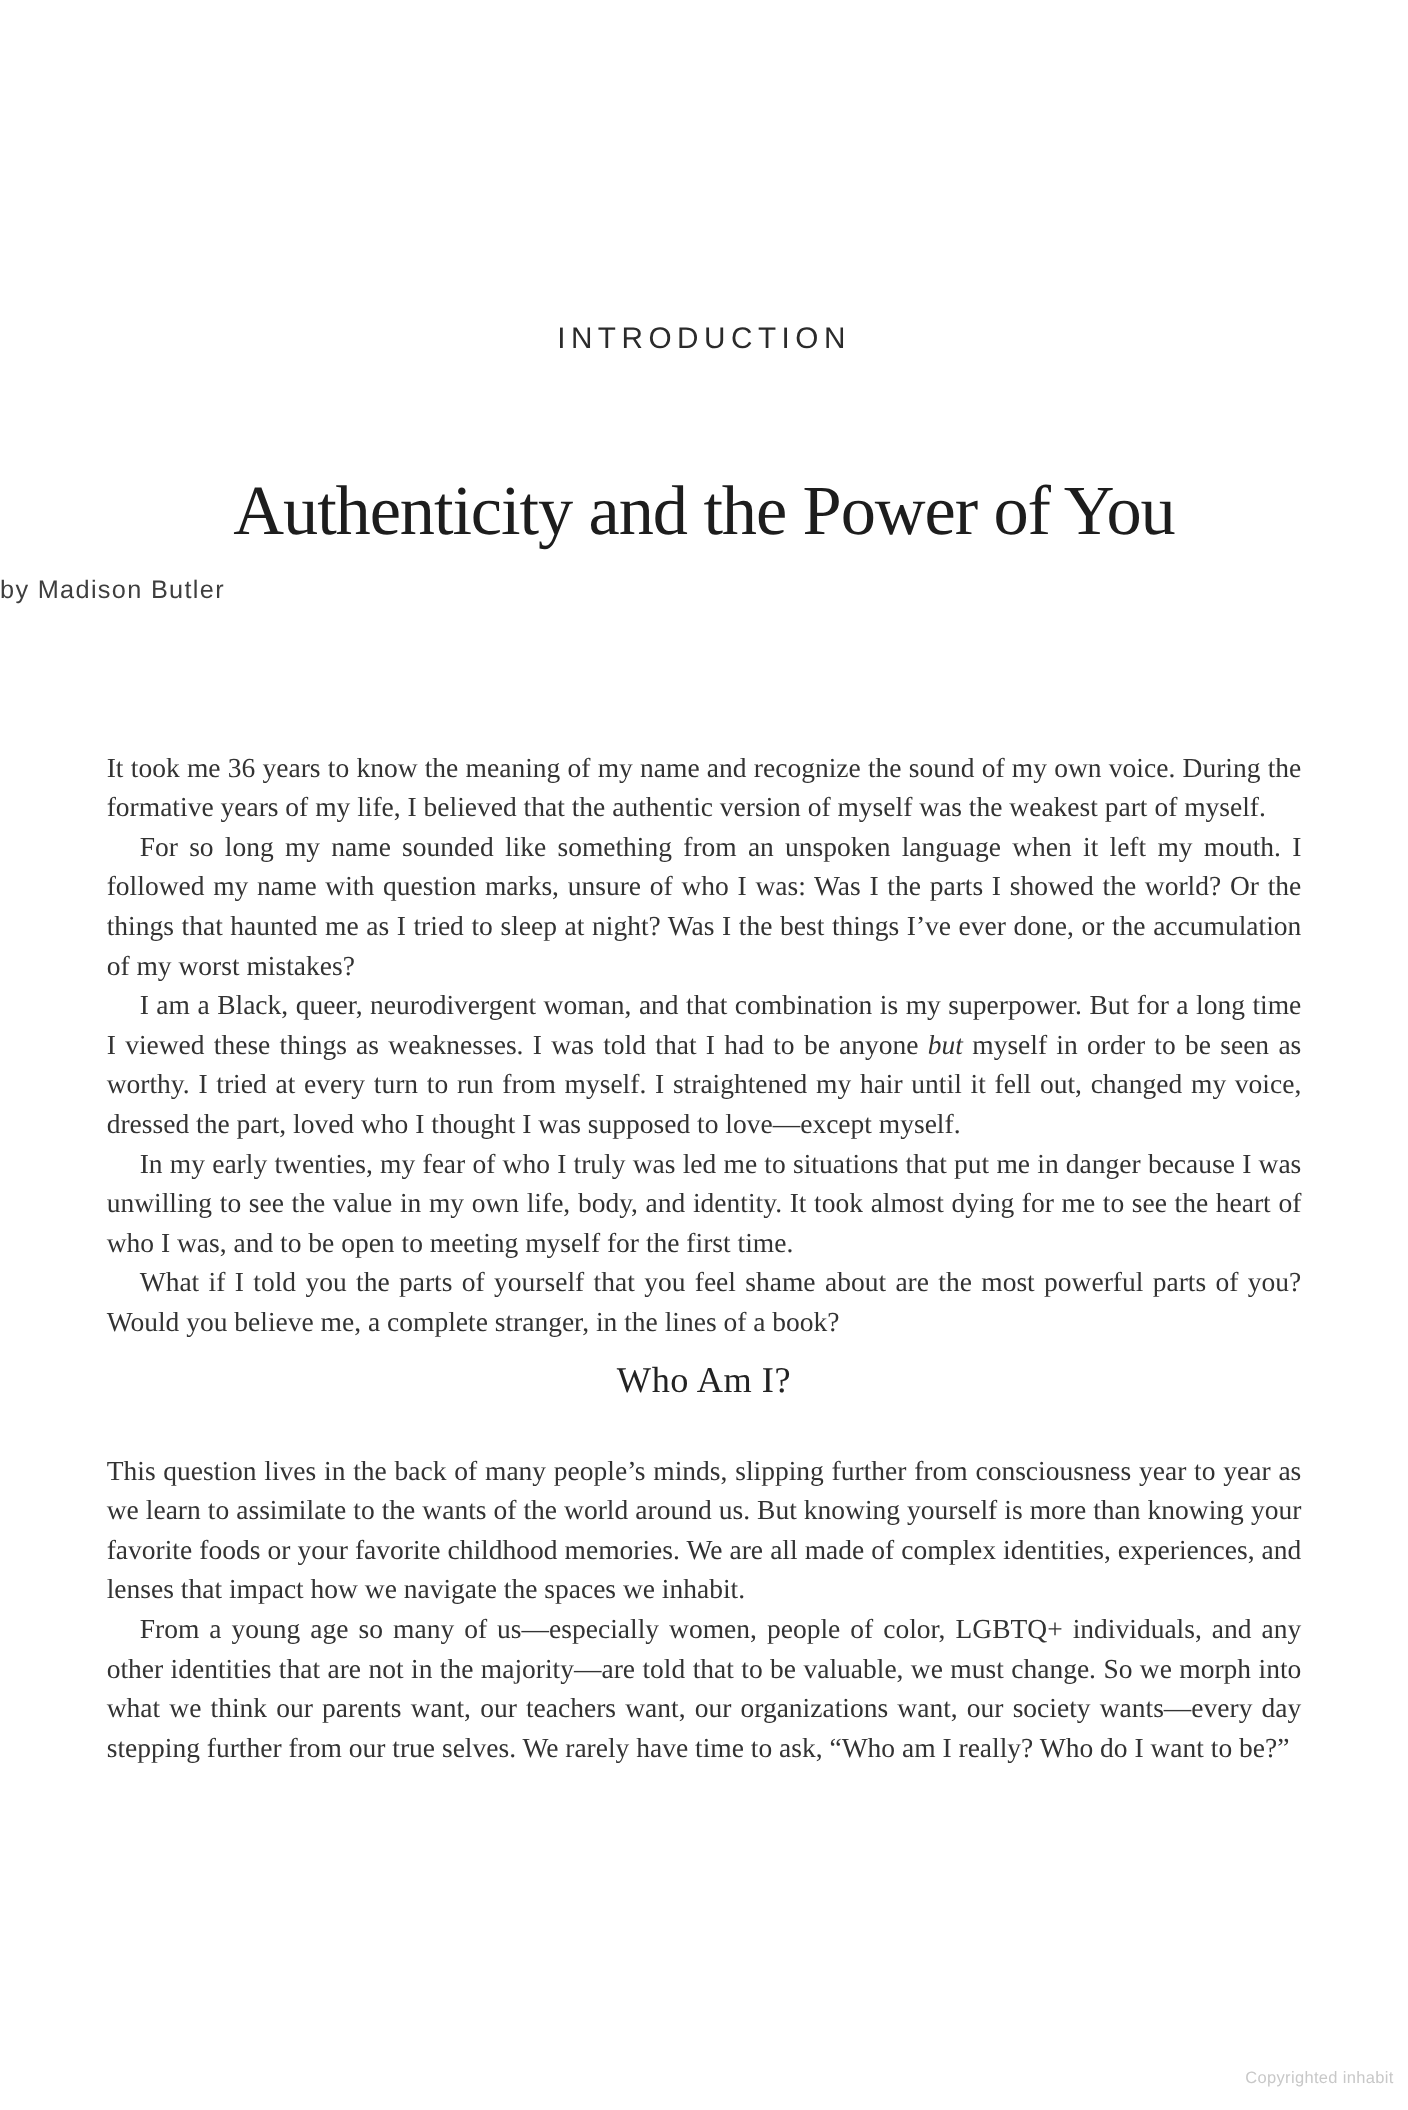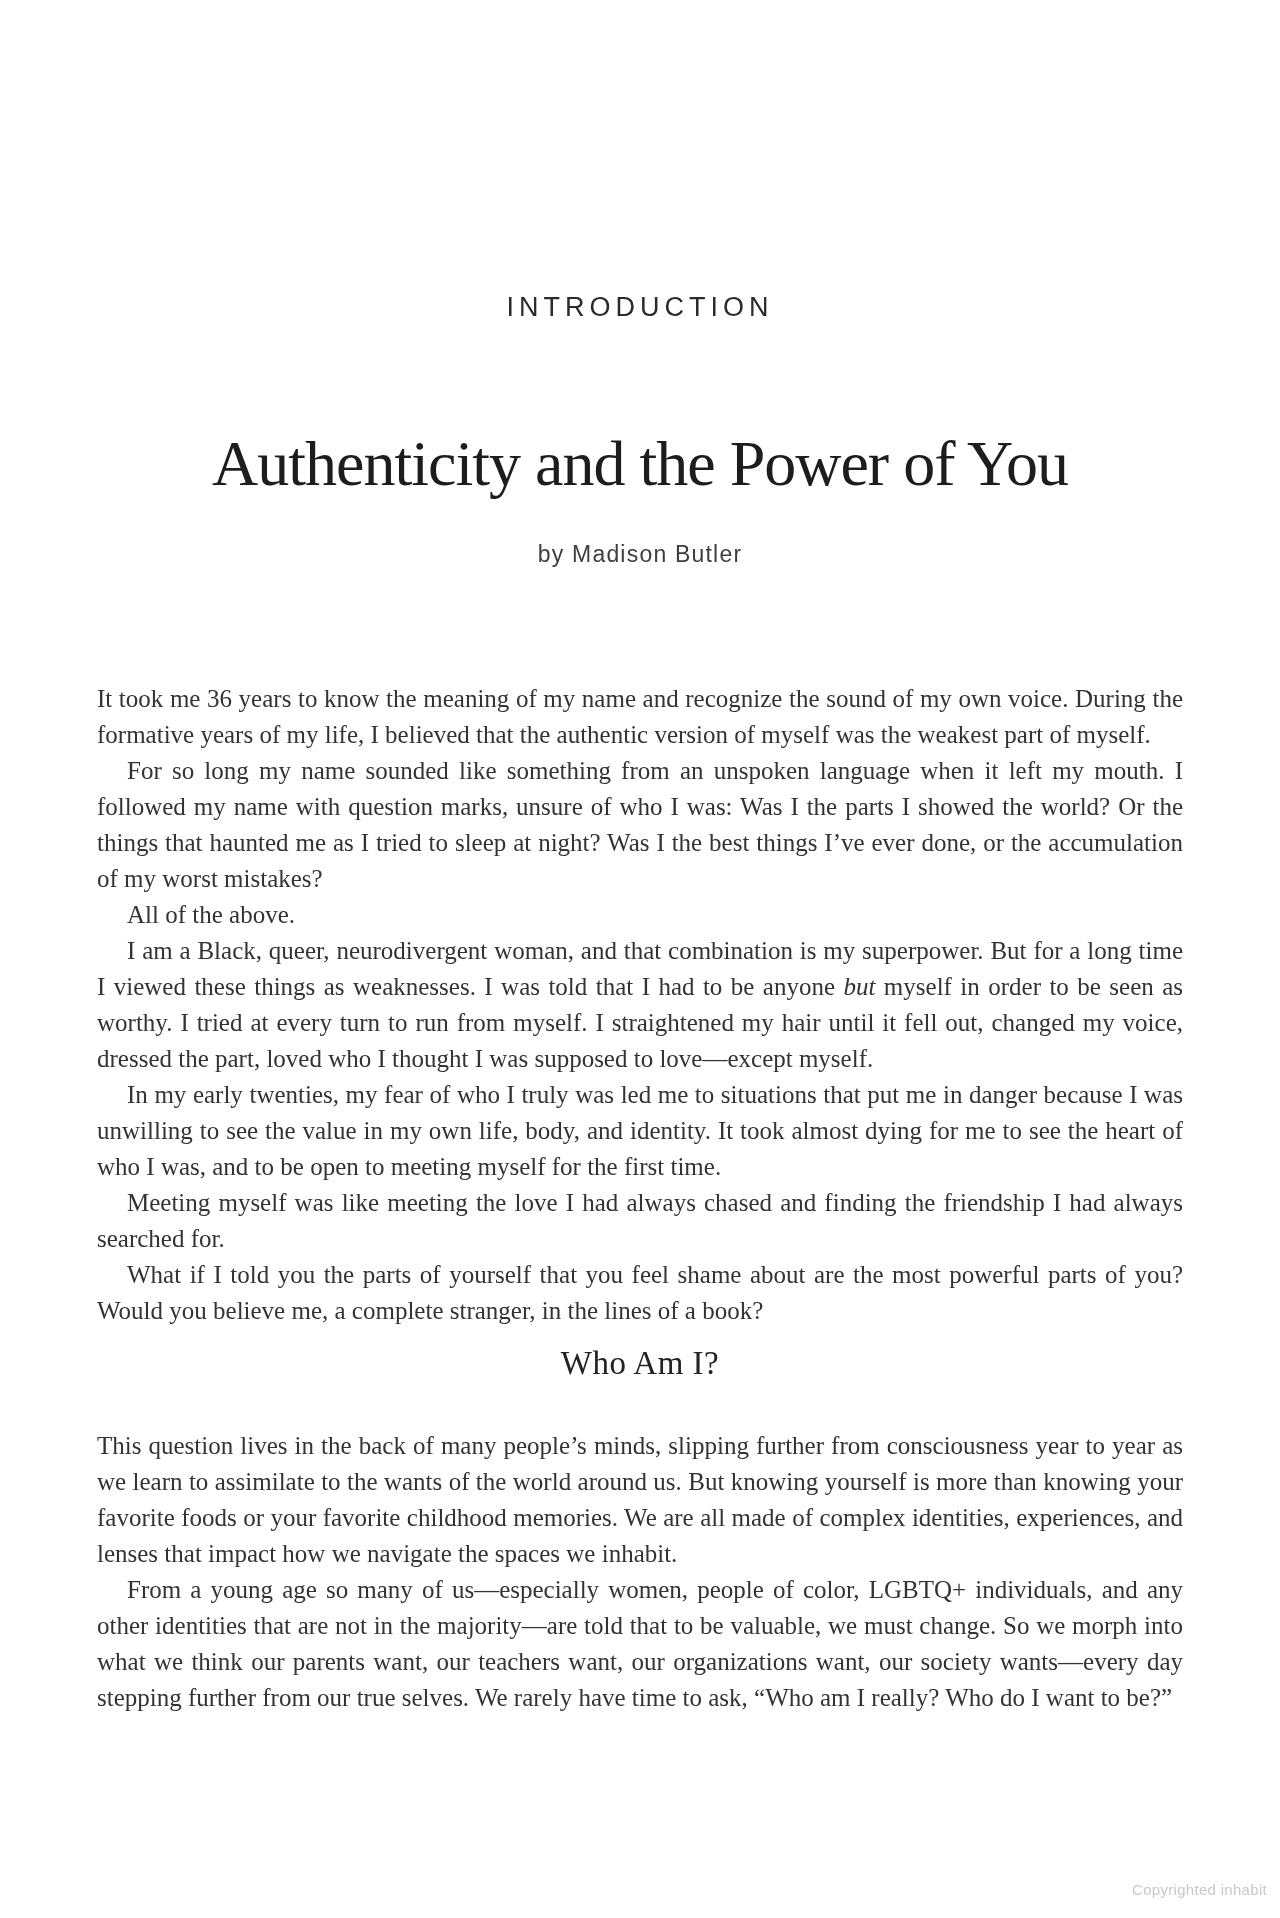--- a/index.html
+++ b/index.html
@@ -37,24 +37,24 @@
     text-align: center;
     font-family: "Liberation Serif", serif;
     font-size: 64px;
     font-weight: 500;
     letter-spacing: -1px;
     line-height: 72px;
     color: #1d1d1d;
   }
   .byline {
     position: absolute;
-    top: 541px;
+    top: 523px;
     left: 0;
     width: 100%;
-    text-align: center;
+    text-align: left;
     font-family: "Liberation Sans", sans-serif;
     font-size: 23px;
     letter-spacing: 1.2px;
     color: #3e3e3e;
   }
   .body-text {
     position: absolute;
     top: 681px;
     left: 97px;
     width: 1086px;
@@ -100,24 +100,22 @@
 <div class="page">
   <div class="kicker">INTRODUCTION</div>
 
   <h1 class="title">Authenticity and the Power of You</h1>
 
   <div class="byline">by Madison Butler</div>
 
   <div class="body-text" id="body-sections">
       <p class="para"><span>It took me 36 years to know the meaning of my name and recognize the sound of my own voice. During the formative years of my life, I believed that the authentic version of myself was the weakest part of myself.</span></p>
       <p class="para indent"><span>For so long my name sounded like something from an unspoken language when it left my mouth. I followed my name with question marks, unsure of who I was: Was I the parts I showed the world? Or the things that haunted me as I tried to sleep at night? Was I the best things I’ve ever done, or the accumulation of my worst mistakes?</span></p>
-      <p class="para indent"><span>All of the above.</span></p>
       <p class="para indent"><span>I am a Black, queer, neurodivergent woman, and that combination is my superpower. But for a long time I viewed these things as weaknesses. I was told that I had to be anyone </span><em>but</em><span> myself in order to be seen as worthy. I tried at every turn to run from myself. I straightened my hair until it fell out, changed my voice, dressed the part, loved who I thought I was supposed to love—except myself.</span></p>
       <p class="para indent"><span>In my early twenties, my fear of who I truly was led me to situations that put me in danger because I was unwilling to see the value in my own life, body, and identity. It took almost dying for me to see the heart of who I was, and to be open to meeting myself for the first time.</span></p>
-      <p class="para indent"><span>Meeting myself was like meeting the love I had always chased and finding the friendship I had always searched for.</span></p>
       <p class="para indent"><span>What if I told you the parts of yourself that you feel shame about are the most powerful parts of you? Would you believe me, a complete stranger, in the lines of a book?</span></p>
       <h2 class="section-heading">Who Am I?</h2>
       <p class="para"><span>This question lives in the back of many people’s minds, slipping further from consciousness year to year as we learn to assimilate to the wants of the world around us. But knowing yourself is more than knowing your favorite foods or your favorite childhood memories. We are all made of complex identities, experiences, and lenses that impact how we navigate the spaces we inhabit.</span></p>
       <p class="para indent"><span>From a young age so many of us—especially women, people of color, LGBTQ+ individuals, and any other identities that are not in the majority—are told that to be valuable, we must change. So we morph into what we think our parents want, our teachers want, our organizations want, our society wants—every day stepping further from our true selves. We rarely have time to ask, “Who am I really? Who do I want to be?”</span></p>
     </div>
 
   <div class="watermark">Copyrighted inhabit</div>
 </div>
 
 </body></html>

